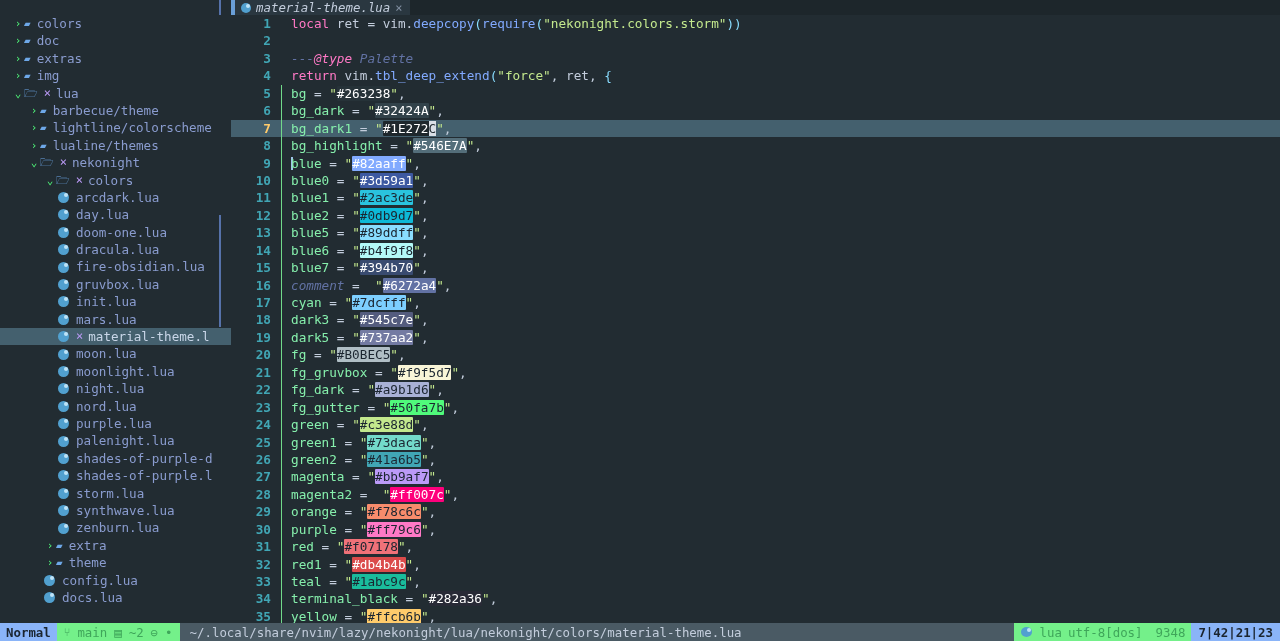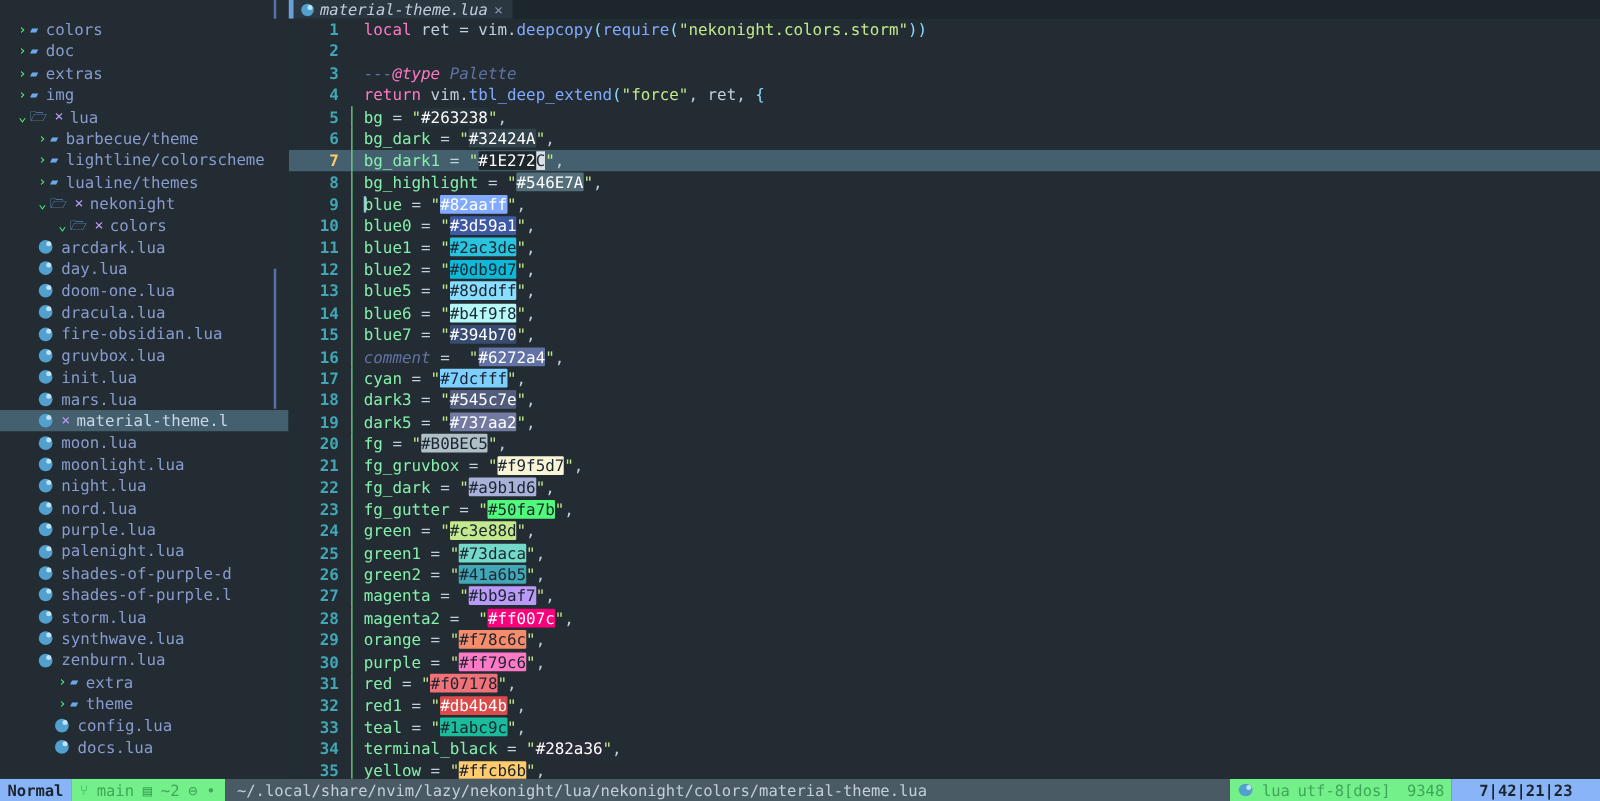--- a/index.html
+++ b/index.html
@@ -46,21 +46,21 @@
   }
   .lua-ico::after {
     content:""; position:absolute; width:4px; height:4px; border-radius:50%;
     background:#bfe3f7; top:1px; right:1px;
   }
   .tree-label { color:#8a9ccf; }
   .tree-row.sel .tree-label { color:#c9d6e8; }
   .indent-1 { padding-left: 12px; }
   .indent-2 { padding-left: 28px; }
   .indent-3 { padding-left: 44px; }
-  .indent-4 { padding-left: 31px; }
+  .indent-4 { padding-left: 58px; }
   .sb-vline {
     position:absolute; left:219px; top:215px; width:2px; height:112px;
     background:#5f7fbf; opacity:.85;
   }
   .sb-topline {
     position:absolute; left:219px; top:0px; width:2px; height:15px;
     background:#5f7fbf; opacity:.85;
   }
 
   
@@ -114,21 +114,21 @@
   .statusline {
     height:18px; flex:0 0 18px; display:flex; align-items:stretch;
     font-size:12.4px; font-family:"DejaVu Sans Mono","Liberation Mono",monospace;
   }
   .sl-seg { display:flex; align-items:center; padding:0 7px; white-space:nowrap; }
   .sl-mode   { background:#8ab4f8; color:#1b2530; font-weight:bold; padding:0 6px; }
   .sl-git    { background:#74f08a; color:#3fa65a; padding:0 7px; gap:7px; }
   .sl-path   { background:#4a5a64; color:#c3cddc; padding-left:10px; flex:1 1 auto; }
   .sl-ft     { background:#74f08a; color:#3fa65a; padding:0 7px; gap:6px; }
   .sl-bytes  { background:#74f08a; color:#3fa65a; padding:0 6px; }
-  .sl-pos    { background:#8ab4f8; color:#1b2530; padding:0 22px; font-weight:bold; }
+  .sl-pos    { background:#8ab4f8; color:#1b2530; padding:0 7px; font-weight:bold; }
   .branch-ico { font-size:11px; }
   .sl-ft .lua-ico { width:10px; height:10px; margin-right:2px; }
 </style>
 </head>
 <body>
 
 <div id="app">
   <div class="body-row">
 
     <div class="sidebar" id="sidebar">

